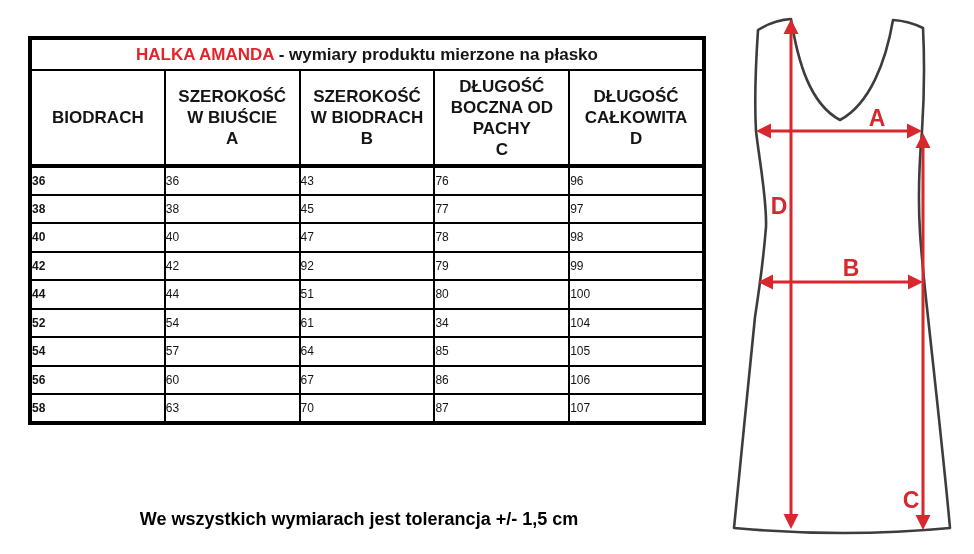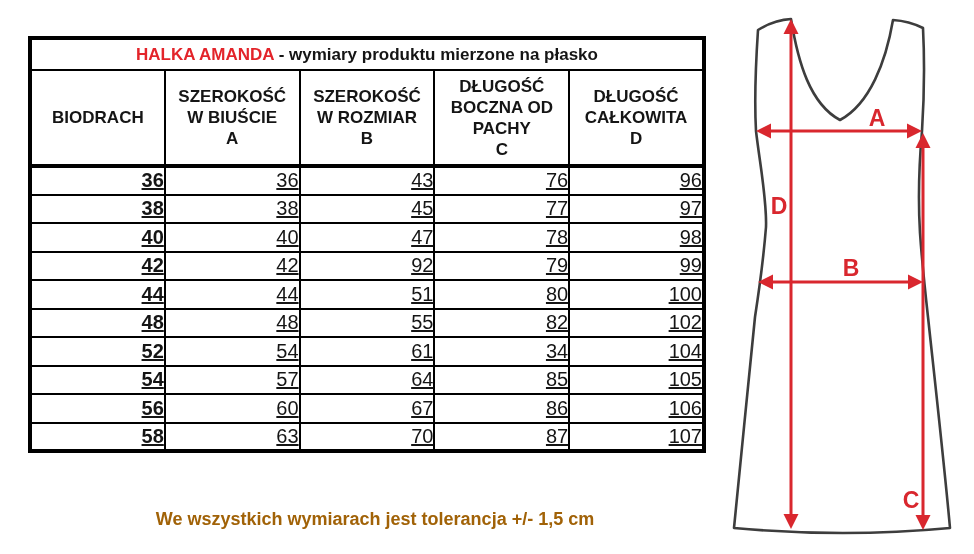--- a/index.html
+++ b/index.html
@@ -27,29 +27,29 @@
   .brand{color:#e3242a;}
   .title-suffix{color:#151515;}
   th.hdr{
     height:93px;border:2px solid #000;border-bottom:4px solid #000;
     text-align:center;vertical-align:middle;
     font-size:17px;font-weight:bold;line-height:21px;padding:0;
   }
   th.hdr .hline{display:block;}
   tr.data{height:28.5px;}
   tr.data td{
-    border:2px solid #000;text-align:right;vertical-align:middle;
-    font-size:20px;padding:0;text-decoration:underline;
+    border:2px solid #000;text-align:left;vertical-align:middle;
+    font-size:12px;padding:0;
   }
   tr.data td.size-cell{font-weight:bold;}
 
   
   .footer-note{
-    position:absolute;left:36px;top:509px;width:678px;
-    text-align:center;font-size:18px;font-weight:bold;color:#a16207;
+    position:absolute;left:20px;top:509px;width:678px;
+    text-align:center;font-size:18px;font-weight:bold;color:#000000;
   }
 
   
   svg.diagram{position:absolute;left:710px;top:0;}
   .dim-label{
     font-family:"Liberation Sans","DejaVu Sans",sans-serif;
     font-size:23px;font-weight:bold;
   }
 </style>
 </head>
@@ -73,21 +73,21 @@
       <th class="hdr">
         <span class="hline">BIODRACH</span>
       </th>
       <th class="hdr">
         <span class="hline">SZEROKOŚĆ</span>
         <span class="hline">W BIUŚCIE</span>
         <span class="hline">A</span>
       </th>
       <th class="hdr">
         <span class="hline">SZEROKOŚĆ</span>
-        <span class="hline">W ROZMIAR</span>
+        <span class="hline">W BIODRACH</span>
         <span class="hline">B</span>
       </th>
       <th class="hdr">
         <span class="hline">DŁUGOŚĆ</span>
         <span class="hline">BOCZNA OD</span>
         <span class="hline">PACHY</span>
         <span class="hline">C</span>
       </th>
       <th class="hdr">
         <span class="hline">DŁUGOŚĆ</span>
@@ -122,27 +122,20 @@
       <td>92</td>
       <td>79</td>
       <td>99</td>
     </tr>
     <tr class="data">
       <td class="size-cell">44</td>
       <td>44</td>
       <td>51</td>
       <td>80</td>
       <td>100</td>
-    </tr>
-    <tr class="data">
-      <td class="size-cell">48</td>
-      <td>48</td>
-      <td>55</td>
-      <td>82</td>
-      <td>102</td>
     </tr>
     <tr class="data">
       <td class="size-cell">52</td>
       <td>54</td>
       <td>61</td>
       <td>34</td>
       <td>104</td>
     </tr>
     <tr class="data">
       <td class="size-cell">54</td>

